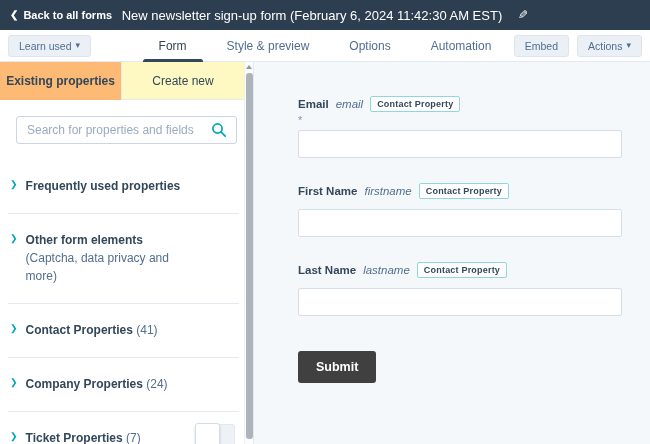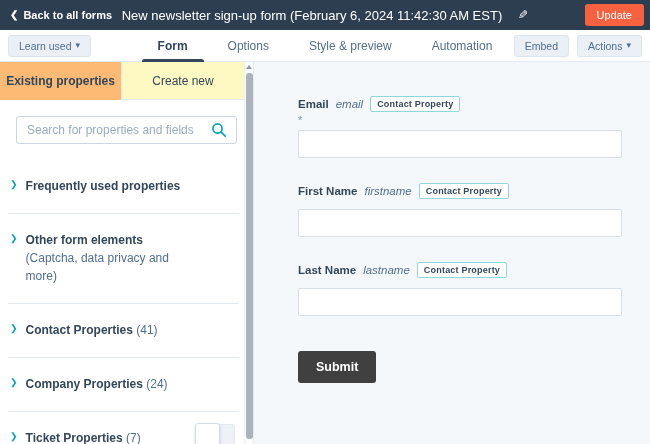--- a/index.html
+++ b/index.html
@@ -55,21 +55,21 @@
   .center-tabs {
     position:absolute; left:0; right:0; top:0; bottom:0;
     display:flex; align-items:center; justify-content:center; gap:36px;
     pointer-events:none;
   }
   .nav-tab {
     color:#516f90; font-size:12px; cursor:pointer;
     pointer-events:auto; position:relative; height:100%;
     display:flex; align-items:center; padding:0 2px;
   }
-  .nav-tab.active { color:#33475b; font-weight:bold; }
+  .nav-tab.active { color:#33475b; font-weight:normal; }
   .nav-tab.active .tab-indicator {
     position:absolute; left:-14px; right:-14px; bottom:-3px;
     height:5px; background:#33475b; border-radius:3px;
   }
   .toolbar-right { margin-left:auto; display:flex; gap:8px; z-index:2; }
   
   .main { display:flex; height:382px; }
   .sidebar {
     width:254px; background:#ffffff; position:relative;
     border-right:1px solid #e3eaf1; flex:none;
@@ -164,38 +164,37 @@
 
 <div class="topbar">
   <button class="back-btn">
     <span class="back-chevron">❮</span>
     <span>Back to all forms</span>
   </button>
   <div class="title-wrap">
     <span class="page-title">New newsletter sign-up form (February 6, 2024 11:42:30 AM EST)</span>
     <span class="edit-icon">✎</span>
   </div>
-  <button class="update-btn">Update</button>
 </div>
 
 <div class="toolbar">
   <button class="gray-btn">
     <span>Learn used</span>
     <span class="caret">▾</span>
   </button>
   <div class="center-tabs">
     <div class="nav-tab active">
       <span>Form</span>
       <div class="tab-indicator"></div>
     </div>
     <div class="nav-tab">
+      <span>Style &amp; preview</span>
+    </div>
+    <div class="nav-tab">
       <span>Options</span>
-    </div>
-    <div class="nav-tab">
-      <span>Style &amp; preview</span>
     </div>
     <div class="nav-tab">
       <span>Automation</span>
     </div>
   </div>
   <div class="toolbar-right">
     <button class="gray-btn">Embed</button>
     <button class="gray-btn">
       <span>Actions</span>
       <span class="caret">▾</span>

